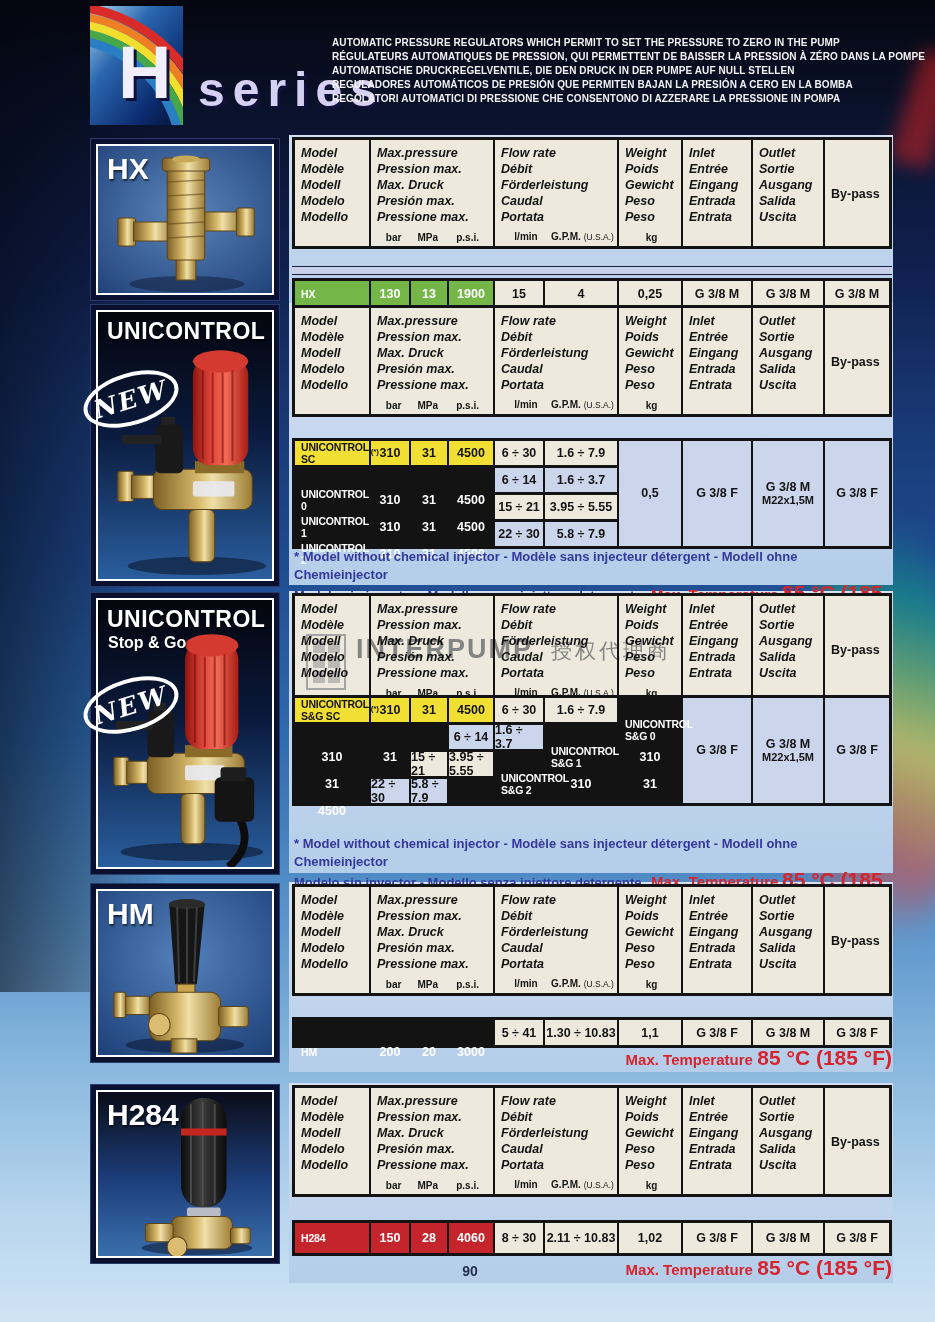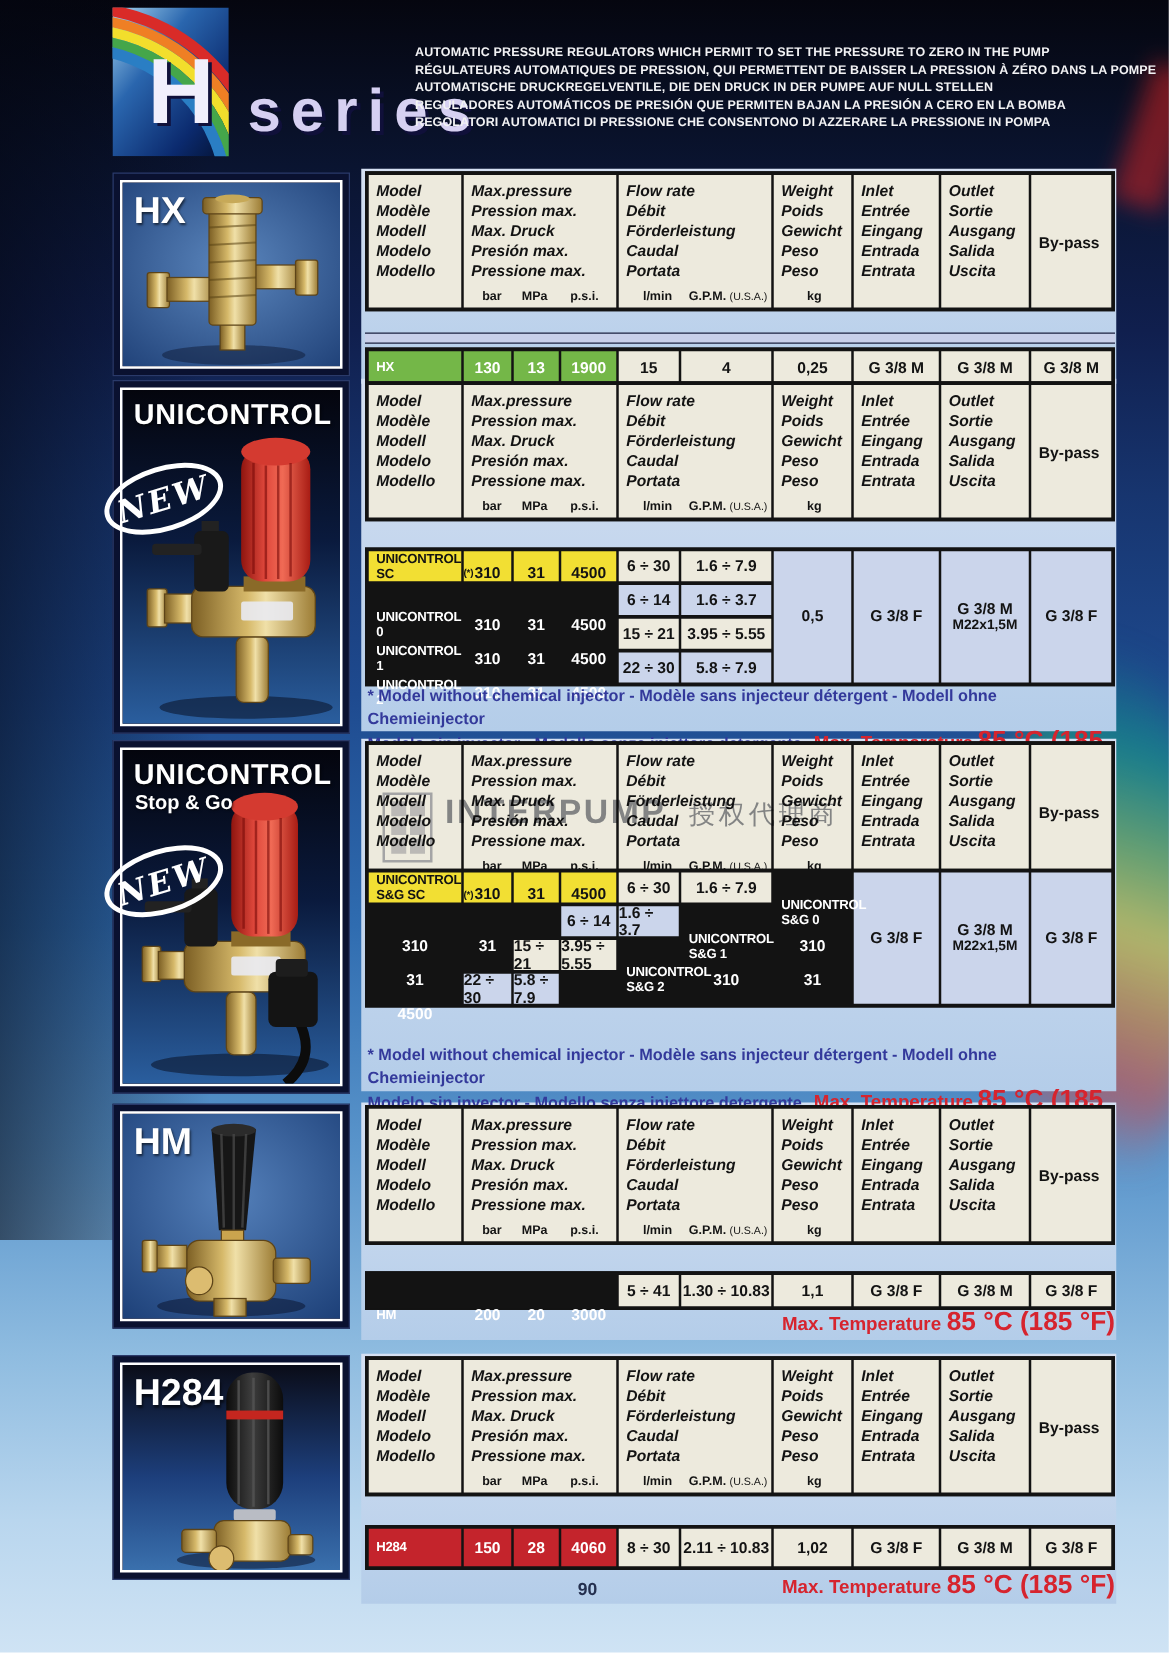--- a/index.html
+++ b/index.html
@@ -57,21 +57,21 @@
   .u-lmin{width:50px;} .u-gpm{flex:1;}
   .u-note{font-weight:normal;font-size:8.5px;}
   .u-kg{text-align:center;}
   .th.center{justify-content:center;}
   .c{background:var(--cream);color:var(--ink);display:flex;align-items:center;justify-content:center;
     font-weight:bold;font-size:12.5px;}
   .model-c{justify-content:flex-start;padding-left:6px;font-size:10.5px;letter-spacing:-.2px;}
   .model-c sup{font-size:8px;margin-left:2px;transform:translateY(-2px);}
   .r-green{background:var(--green);color:#fff;margin-top:32px;}
   .r-lgreen{background:var(--lgreen);color:#fff;}
-  .r-yellow{background:var(--yellow);color:var(--ink);align-items:flex-end;}
+  .r-yellow{background:var(--yellow);color:var(--ink);}
   .r-red{background:var(--red);color:#fff;}
   .c-pale{background:var(--pale);}
   .merged{background:var(--pale);flex-direction:column;line-height:13px;}
   .merged .l2{font-size:11px;}
   .band{position:absolute;left:292px;width:600px;height:9px;background:var(--band);
     border-top:1px solid #1a2240;border-bottom:1px solid #1a2240;z-index:2;}
   .rows4{grid-template-rows:repeat(4,24px);row-gap:3px;}
   .foot{position:absolute;left:292px;width:600px;z-index:2;color:var(--fblue);font-weight:bold;
     font-size:13px;line-height:18px;padding:3px 2px;}
   .temp-inline{margin-left:6px;}

